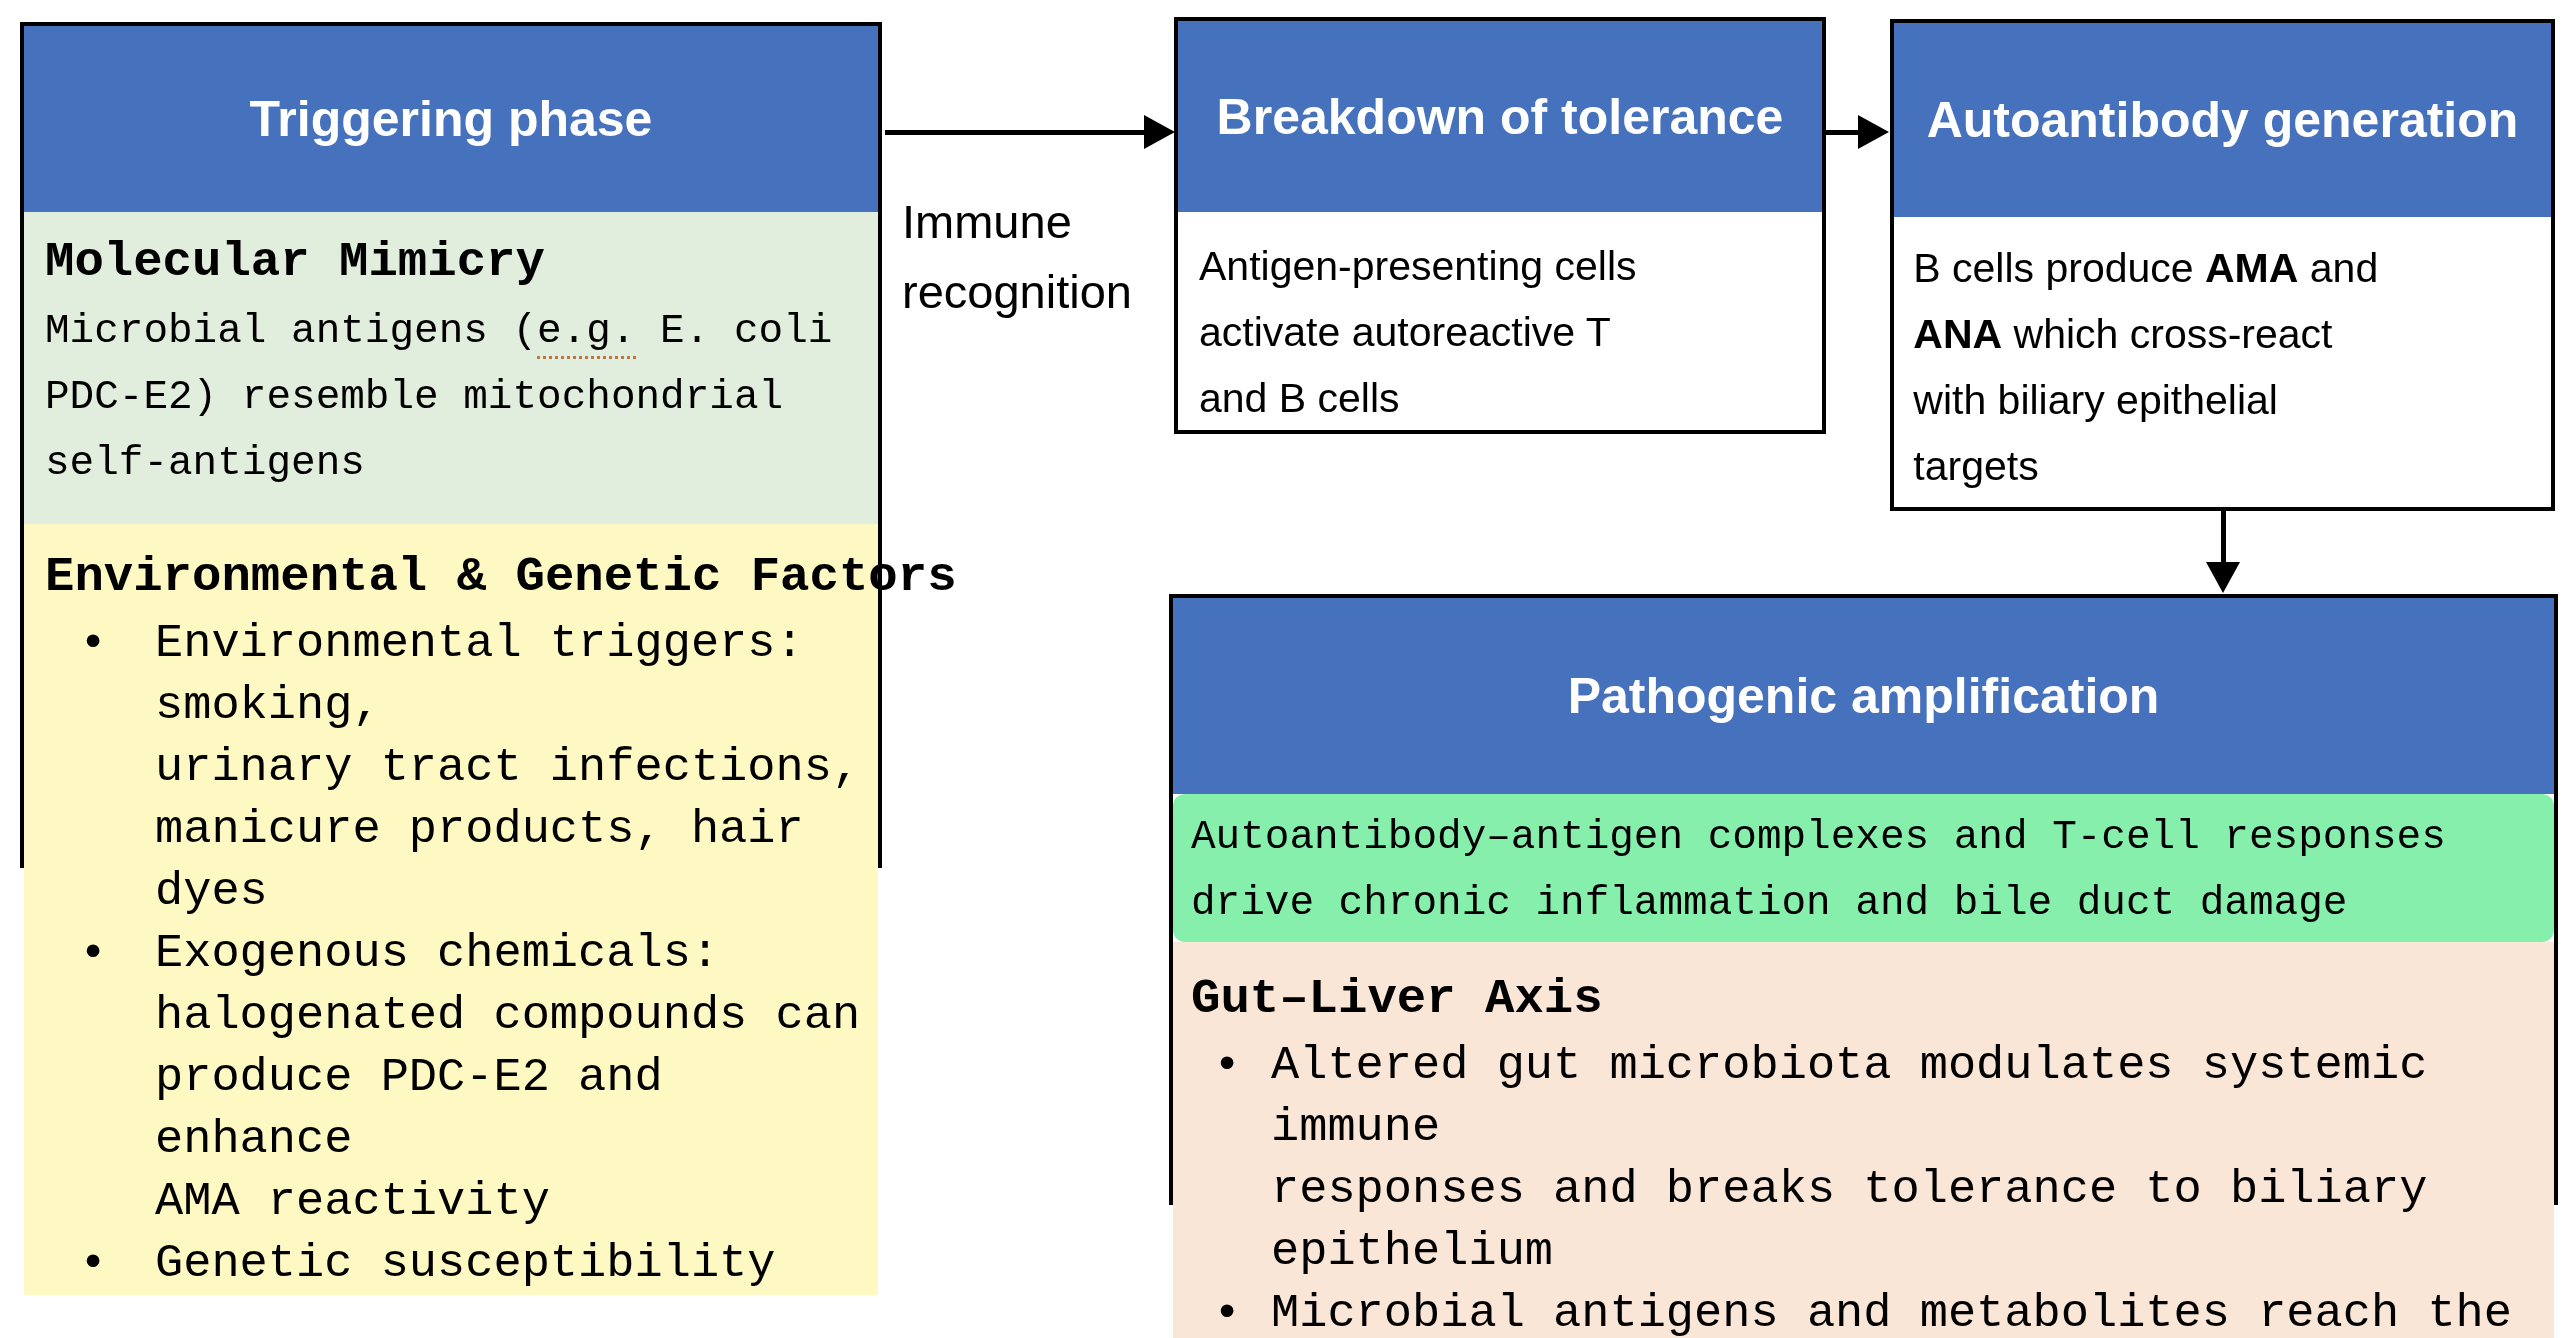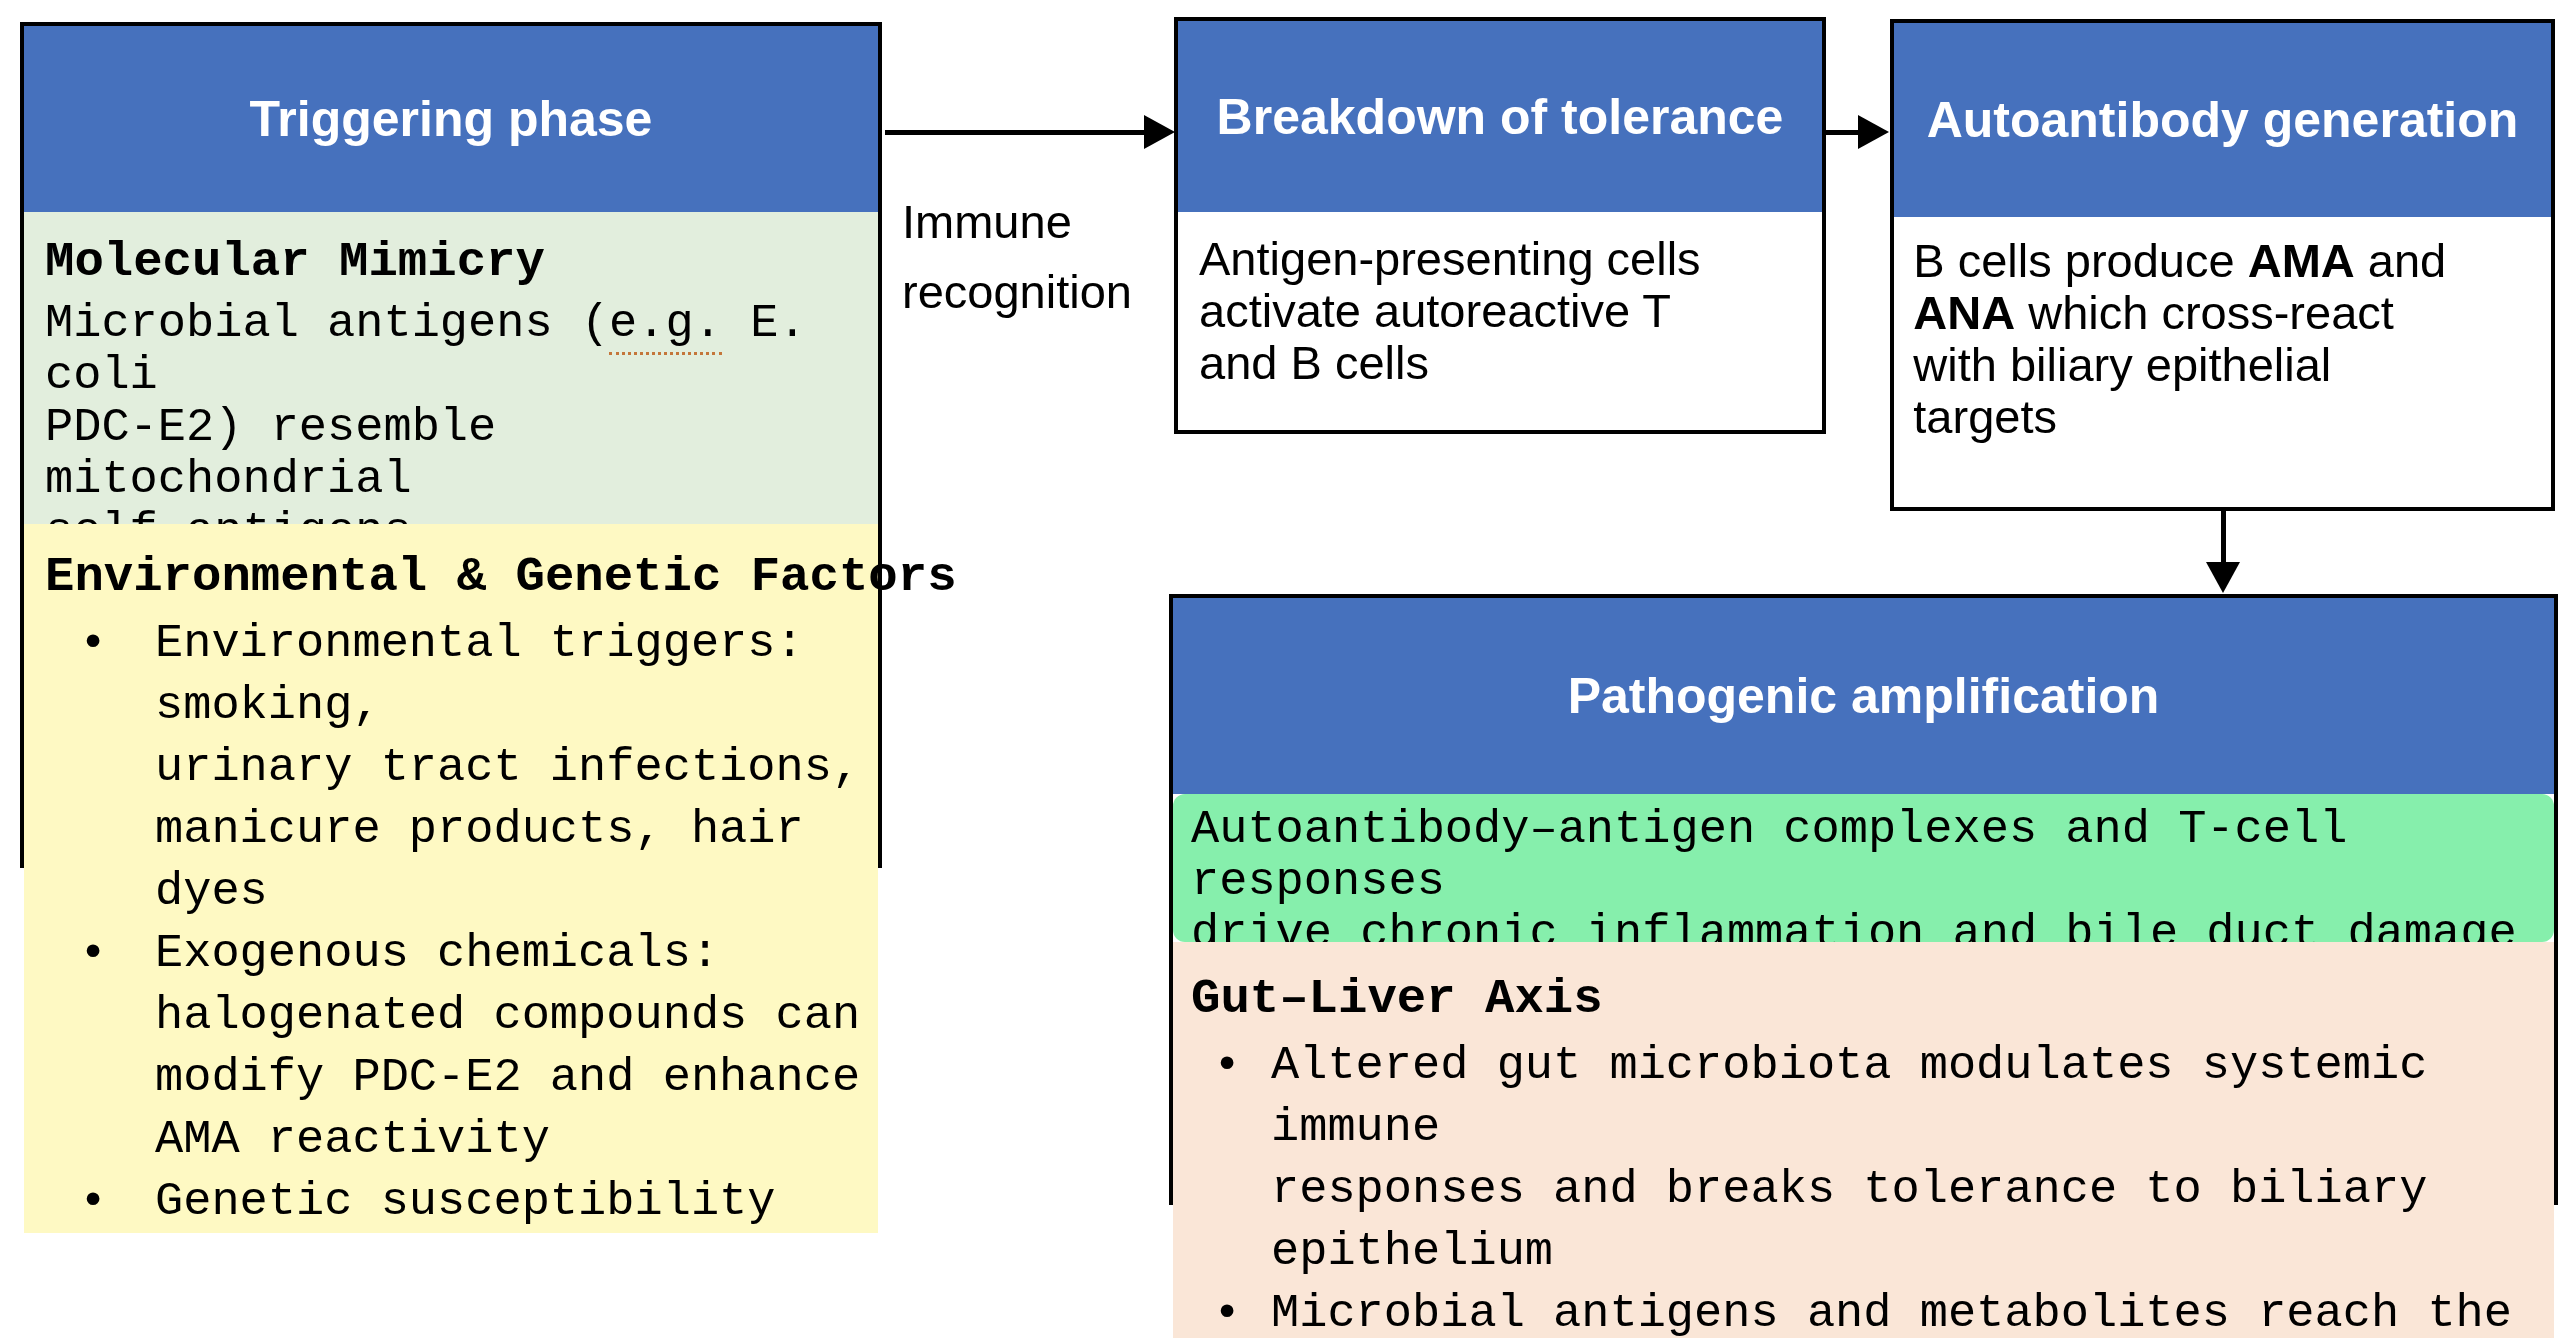--- a/index.html
+++ b/index.html
@@ -25,22 +25,22 @@
     color: #ffffff;
     font-weight: bold;
     font-size: 50px;
     display: flex;
     align-items: center;
     justify-content: center;
     flex: 0 0 auto;
     text-align: center;
   }
   .body-text {
-    font-size: 47px;
-    line-height: 52px;
+    font-size: 41px;
+    line-height: 66px;
     white-space: pre-line;
   }
   .sec-heading {
     font-size: 49px;
     font-weight: bold;
     line-height: 71px;
     white-space: nowrap;
   }
   .section { flex: 0 0 auto; font-family: Liberation Mono, monospace; }
   .section.grow { flex: 1 1 auto; }
@@ -126,21 +126,21 @@
 self-antigens</span></div>
     </div>
     <div class="section grow sec-yellow">
       <div class="sec-heading">Environmental &amp; Genetic Factors</div>
       <ul class="bullet-list">
         <li class="bullet">Environmental triggers: smoking,
 urinary tract infections,
 manicure products, hair dyes</li>
         <li class="bullet">Exogenous chemicals:
 halogenated compounds can
-modify PDC-E2 and enhance
+produce PDC-E2 and enhance
 AMA reactivity</li>
         <li class="bullet">Genetic susceptibility</li>
       </ul>
     </div>
   </div>
 
   <div class="arrow-line-h" id="arrow1-line"></div>
   <div class="arrow-head-right" id="arrow1-head"></div>
   <div class="float-label" id="label-immune">Immune
 recognition</div>

